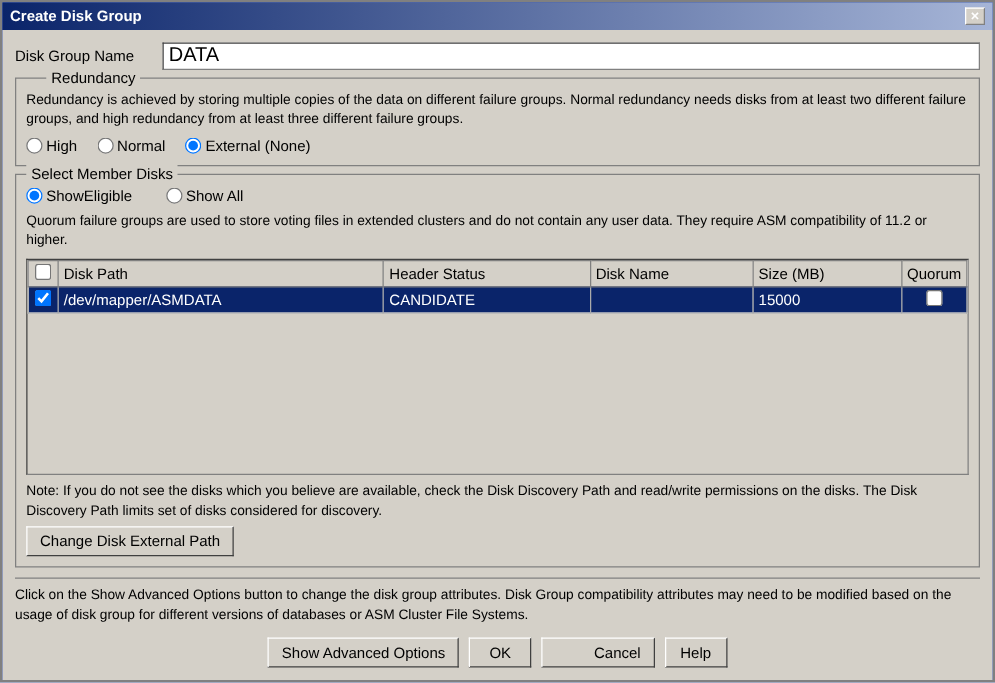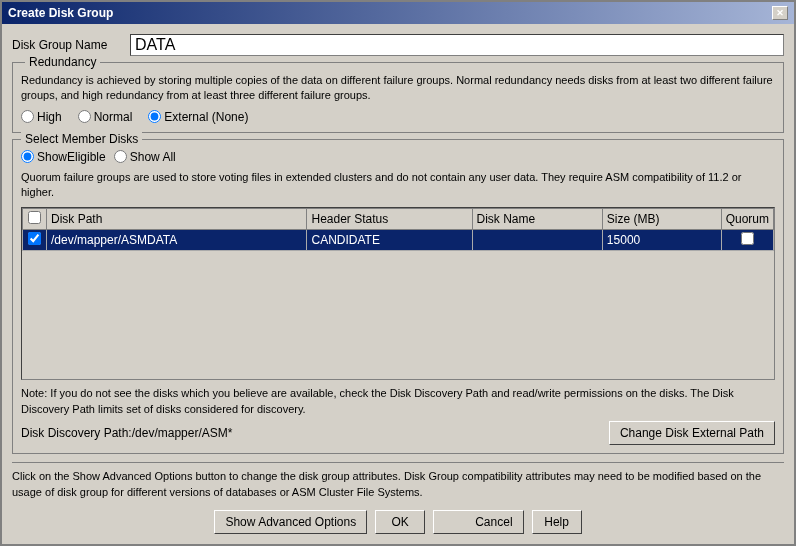--- a/index.html
+++ b/index.html
@@ -79,21 +79,21 @@
     }
     .group-box {
       border: 1px solid #808080;
       padding: 6px 8px 8px 8px;
       position: relative;
       background: #d4d0c8;
     }
     .group-box-title {
       position: absolute;
       top: -8px;
-      left: 12px;
+      left: 24px;
       background: #d4d0c8;
       padding: 0 4px;
       font-size: 12px;
     }
     .group-content {
       margin-top: 4px;
     }
     .description-text {
       font-size: 11px;
       line-height: 1.4;
@@ -131,21 +131,21 @@
       font-size: 12px;
     }
     .member-disks-content {
       margin-top: 4px;
       display: flex;
       flex-direction: column;
       flex: 1;
     }
     .show-radio-row {
       display: flex;
-      gap: 8px;
+      gap: 27px;
       align-items: center;
       margin-bottom: 6px;
     }
     .quorum-text {
       font-size: 11px;
       line-height: 1.4;
       margin-bottom: 6px;
     }
     .disk-table {
       width: 100%;
@@ -320,21 +320,20 @@
                   </td>
                 </tr>
               </tbody>
             </table>
           </div>
         </div>
 
         <div class="note-text">Note: If you do not see the disks which you believe are available, check the Disk Discovery Path and read/write permissions on the disks. The Disk Discovery Path limits set of disks considered for discovery.</div>
 
         <div class="discovery-row">
-          <span class="discovery-path-label">Disk Discovery Path:/dev/mapper/ASM*</span>
           <button class="btn btn-change-disk">Change Disk External Path</button>
         </div>
       </div>
     </div>
 
     <div class="bottom-note">Click on the Show Advanced Options button to change the disk group attributes. Disk Group compatibility attributes may need to be modified based on the usage of disk group for different versions of databases or ASM Cluster File Systems.</div>
 
     <div class="button-row">
       <button class="btn" style="min-width:130px;">Show Advanced Options</button>
       <button class="btn" style="min-width:50px;">OK</button>

